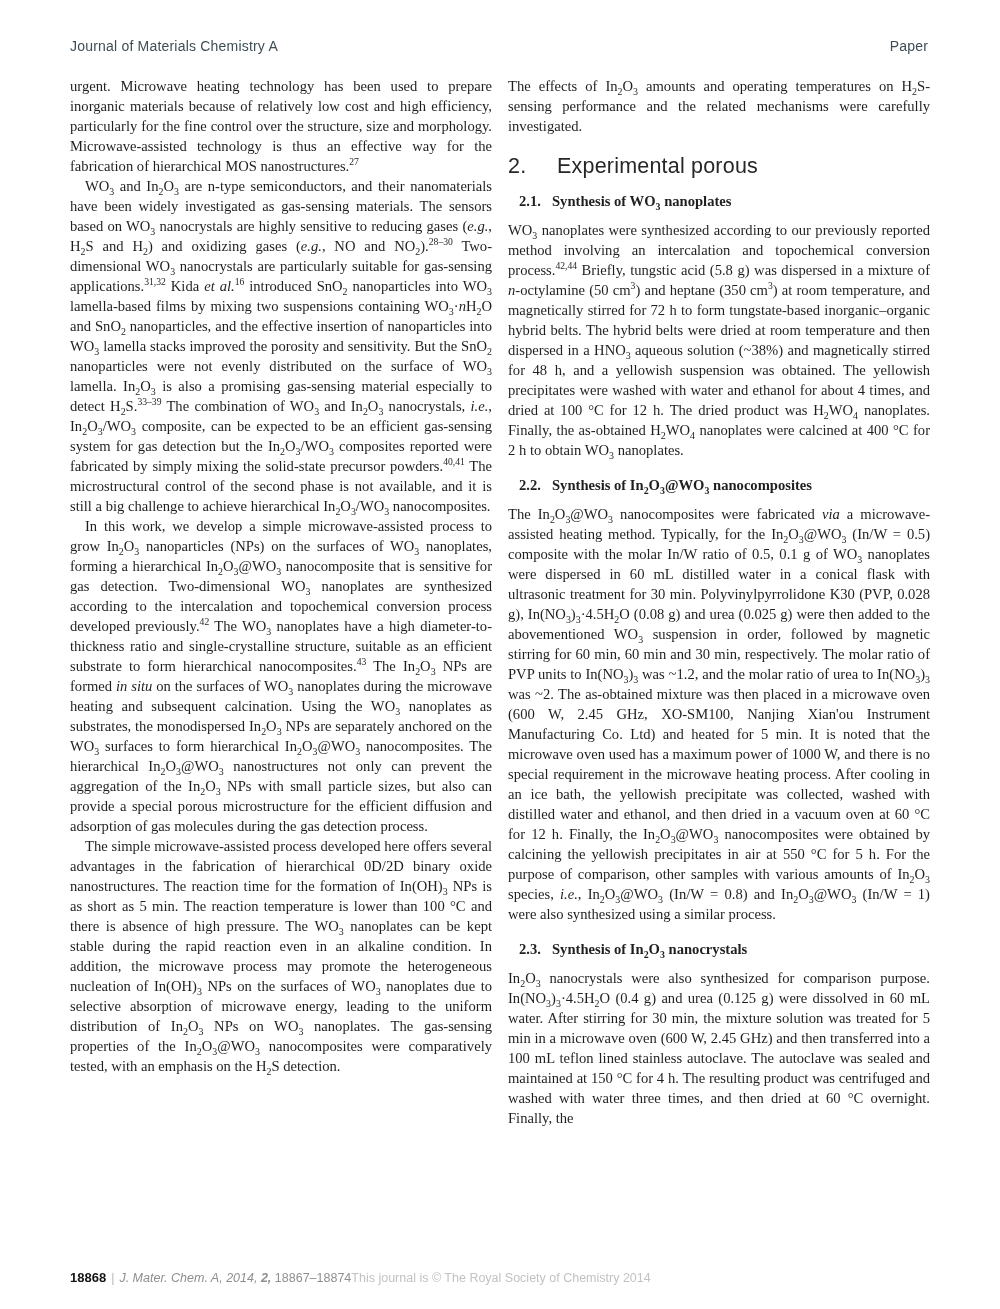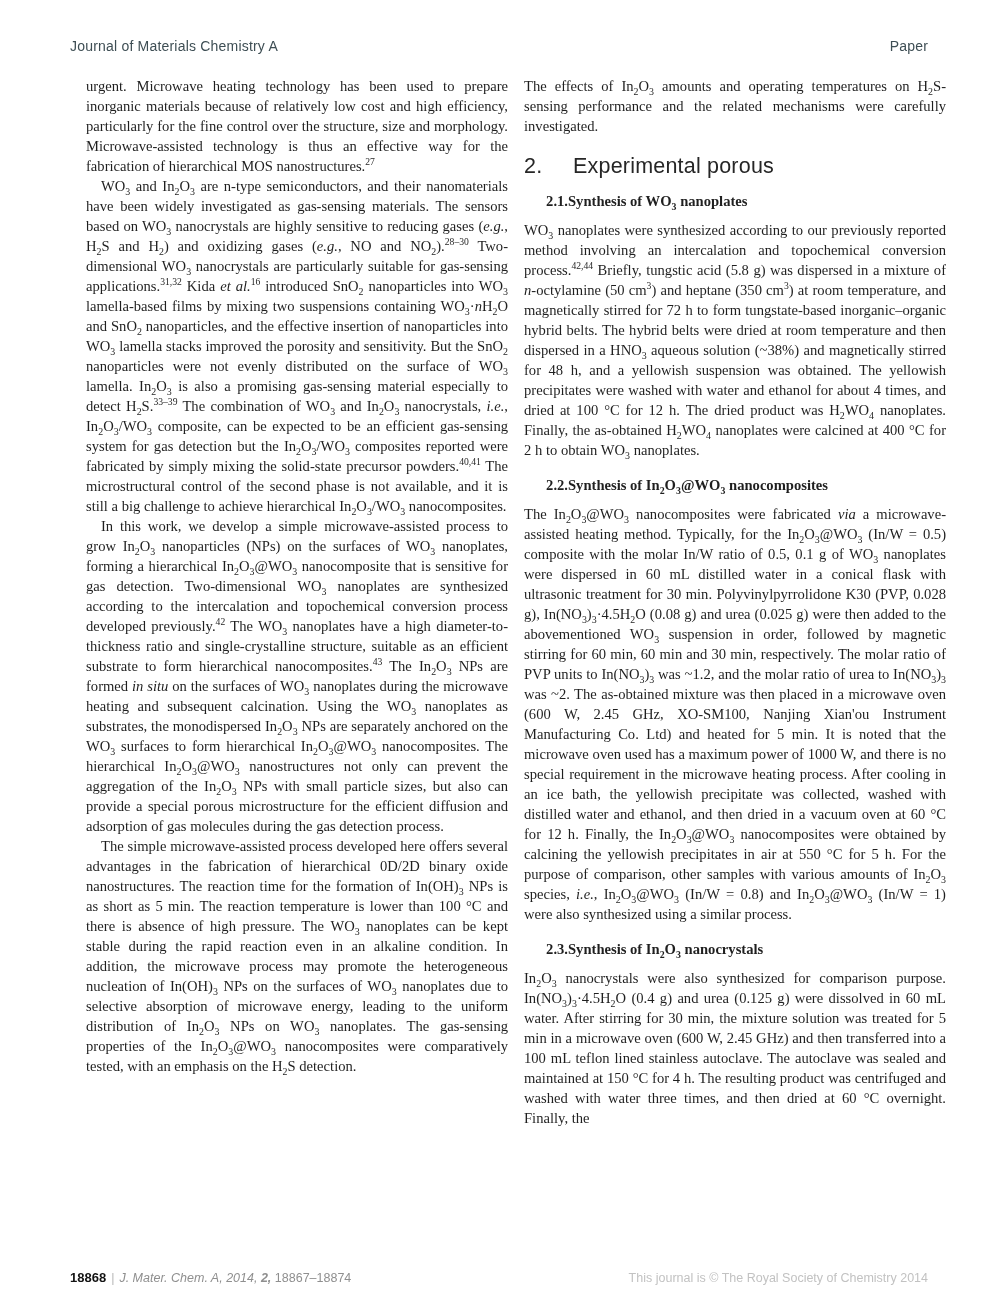--- a/index.html
+++ b/index.html
@@ -11,21 +11,21 @@
   
   .running-header{
     position:absolute;top:38px;left:70px;right:72px;
     display:flex;justify-content:space-between;align-items:center;
     font-family:"Liberation Sans","DejaVu Sans",sans-serif;
     font-size:14px;font-weight:500;letter-spacing:.2px;
     color:var(--header-text,#3e4e54);
   }
   
   .columns{
-    position:absolute;top:76px;left:86px;width:860px;height:1168px;
+    position:absolute;top:76px;left:70px;width:860px;height:1168px;
     display:flex;gap:16px;overflow:hidden;
   }
   .column{
     flex:0 0 422px;width:422px;
     font-size:14.6px;line-height:20px;
     color:var(--body-text,#1f1f1f);
     text-align:justify;
   }
   p.body-para{margin:0;padding:0;}
   p.body-para.indent{text-indent:15px;}
@@ -34,27 +34,27 @@
   h2.section-heading{
     font-family:"Liberation Sans","DejaVu Sans",sans-serif;
     font-size:21.5px;font-weight:500;letter-spacing:.2px;
     color:var(--heading-text,#262626);
     margin:20px 0 11px 0;display:flex;text-align:left;
   }
   h2.section-heading .h-num{flex:0 0 49px;}
   h3.subsection-heading{
     font-size:14.6px;font-weight:700;
     color:var(--body-text,#1f1f1f);
-    margin:15px 0 9px 0;display:flex;text-align:right;
+    margin:15px 0 9px 0;display:flex;text-align:center;
   }
   h3.subsection-heading .h-num{flex:0 0 44px;}
   
   .footer{
     position:absolute;top:1261px;left:70px;right:72px;
-    display:flex;justify-content:space-between;align-items:baseline;
+    display:flex;align-items:baseline;
     font-family:"Liberation Sans","DejaVu Sans",sans-serif;
     font-size:12.5px;
   }
   .footer-left{color:var(--footer-muted,#8f8f8f);}
   .footer-left .page-num{color:#141414;font-weight:700;font-size:13px;}
   .footer-left .sep{color:#b9b9b9;margin:0 5px;}
   .cit-journal{font-style:italic;}
   .cit-year{font-style:italic;}
   .cit-volume{font-weight:700;font-style:italic;}
   .footer-right{color:var(--footer-light,#c2c2c2);margin-top:10px;}

